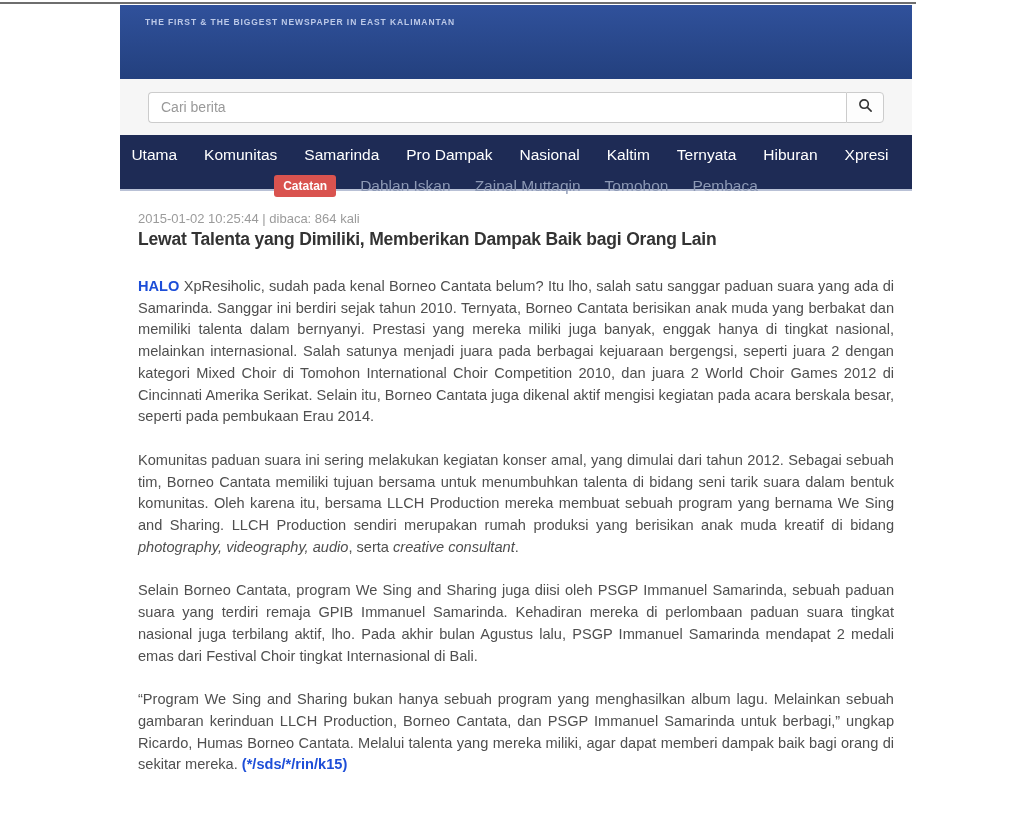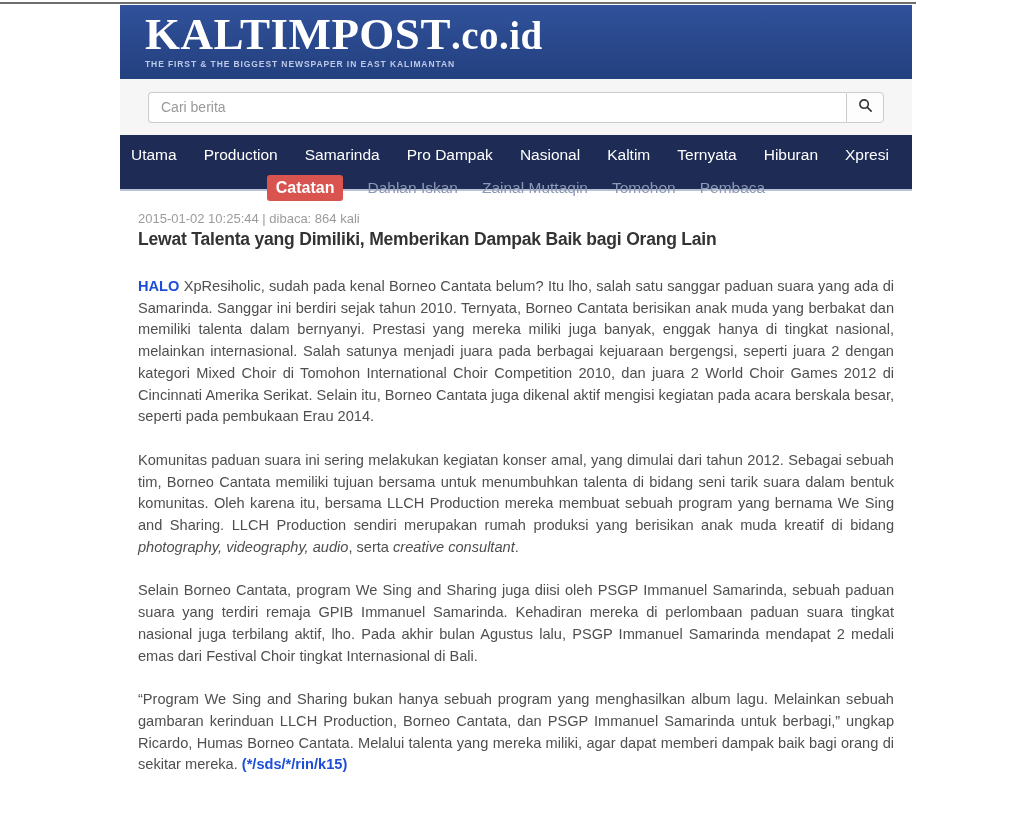--- a/index.html
+++ b/index.html
@@ -55,21 +55,21 @@
     display: flex; justify-content: center; gap: 27px;
     color: #ffffff; font-size: 15.5px;
   }
   .nav-row1 .nav-item { cursor: pointer; white-space: nowrap; }
   .nav-row2 {
     margin-top: 11px; display: flex; justify-content: center; align-items: center;
     gap: 24px; color: #8d99b5; font-size: 15.5px;
   }
   .nav-row2 .nav-item { cursor: pointer; white-space: nowrap; }
   .badge {
-    background: #d9534f; color: #ffffff; font-size: 16px; font-weight: bold;
+    background: #d9534f; color: #ffffff; font-size: 12px; font-weight: bold;
     padding: 4px 9px; border-radius: 3px; cursor: pointer;
   }
 
   
   .article { padding: 0 18px; }
   .section-title { margin-top: 20px; font-size: 25px; font-weight: bold; color: #8a7148; }
   .meta { margin-top: 20px; font-size: 13px; color: #9b9b9b; }
   .article-title { margin-top: 3px; font-size: 17.5px; font-weight: bold; color: #333333; letter-spacing: -0.2px; }
 
   .body-text { margin-top: 26px; }
@@ -82,21 +82,20 @@
 </style>
 </head>
 <body>
 
 <div class="top-line"></div>
 
 <div class="page">
 
   <div class="masthead">
     <div class="logo-block">
-      <div class="logo-text"><span>KALTIMPOST</span><span class="logo-suffix">.co.id</span></div>
       <div class="tagline">THE FIRST &amp; THE BIGGEST NEWSPAPER IN EAST KALIMANTAN</div>
     </div>
   </div>
 
   <div class="search-strip">
     <div class="search-group">
       <input class="search-input" type="text" placeholder="Cari berita" style="">
       <div class="search-btn">
         <span>
           <svg width="15" height="15" viewBox="0 0 16 16">
@@ -105,21 +104,21 @@
             </svg>
         </span>
       </div>
     </div>
   </div>
 
   <div class="nav">
     <div class="nav-row1">
       <span class="nav-item">Home</span>
       <span class="nav-item">Utama</span>
-      <span class="nav-item">Production</span>
+      <span class="nav-item">Komunitas</span>
       <span class="nav-item">Samarinda</span>
       <span class="nav-item">Pro Dampak</span>
       <span class="nav-item">Nasional</span>
       <span class="nav-item">Kaltim</span>
       <span class="nav-item">Ternyata</span>
       <span class="nav-item">Hiburan</span>
       <span class="nav-item">Xpresi</span>
       <span class="nav-item">Celoteh</span>
     </div>
     <div class="nav-row2">

